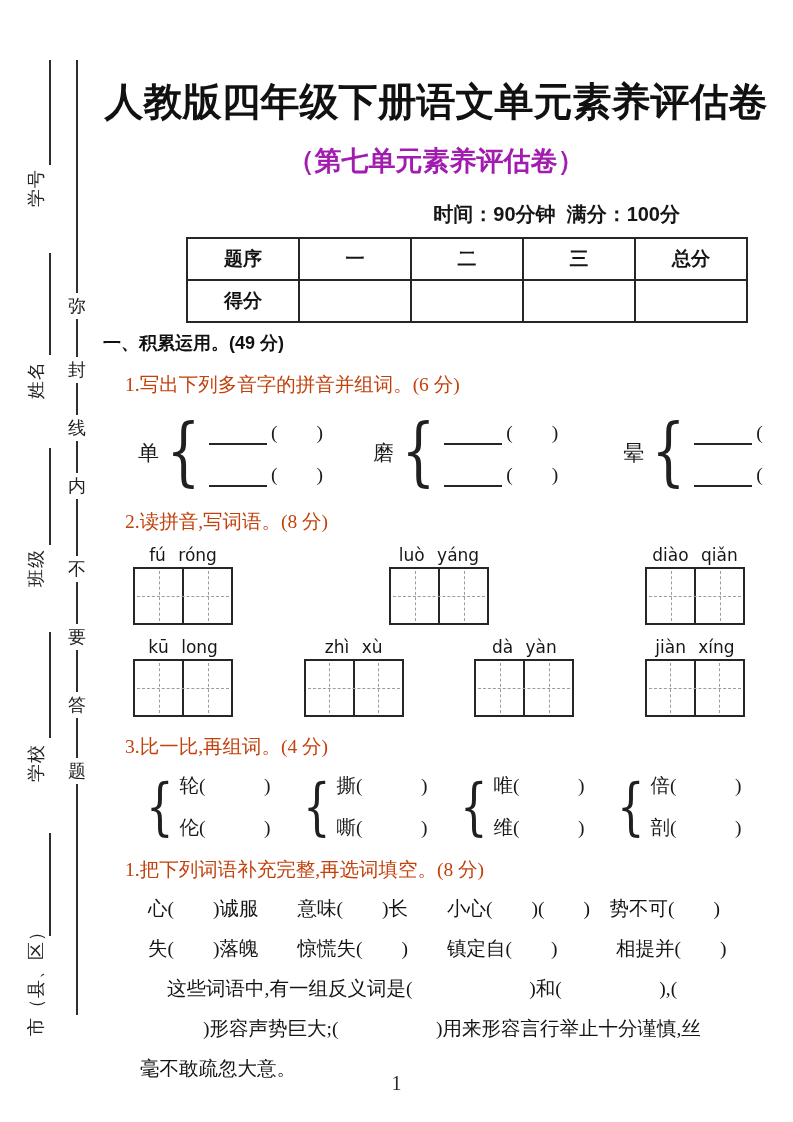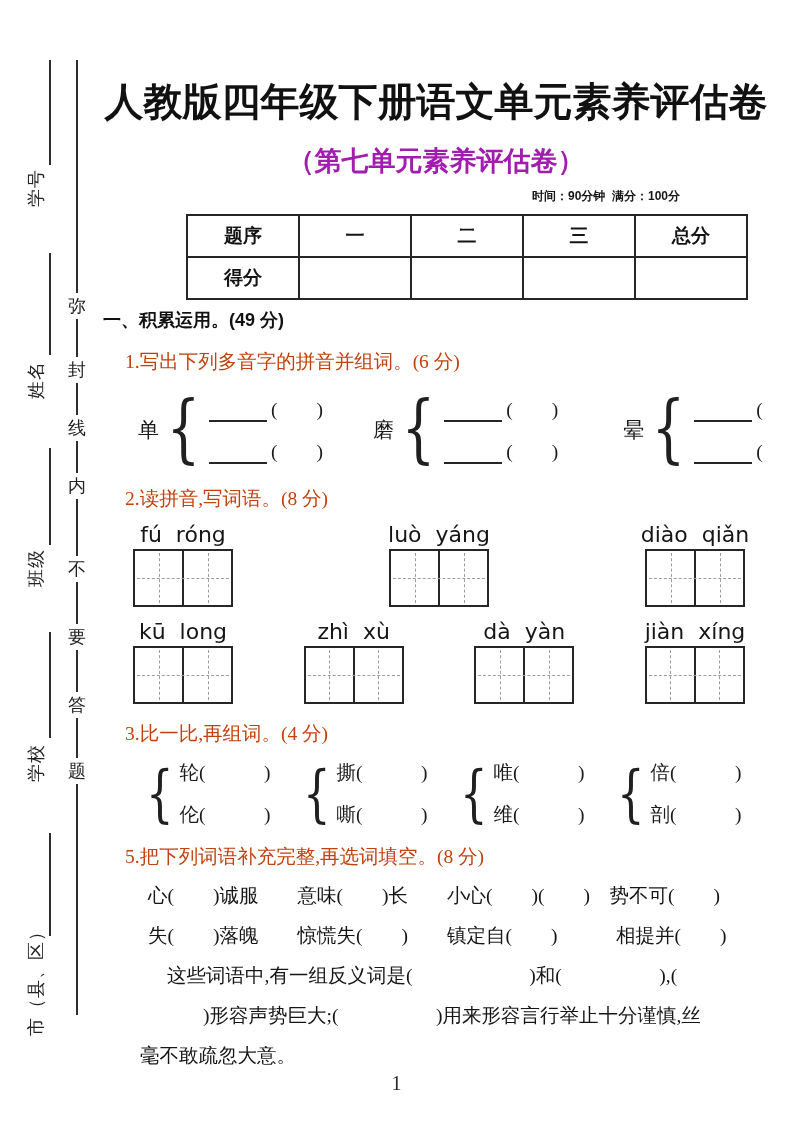--- a/index.html
+++ b/index.html
@@ -33,21 +33,21 @@
   .main{position:absolute;left:100px;top:0;width:672px;}
   .title{
     margin-top:75px;text-align:center;font-size:39px;font-weight:700;
     font-family:"Liberation Sans","DejaVu Sans",sans-serif;white-space:nowrap;color:#111;
   }
   .subtitle{
     margin-top:14px;text-align:center;font-size:27px;font-weight:700;
     font-family:"Liberation Sans","DejaVu Sans",sans-serif;color:#a21caf;
   }
   .meta{
-    margin-top:9px;text-align:right;padding-right:92px;font-size:12px;font-weight:700;
+    margin-top:22px;text-align:right;padding-right:92px;font-size:20px;font-weight:700;
     font-family:"Liberation Sans","DejaVu Sans",sans-serif;white-space:pre;color:#161616;
   }
   table.score-table{
     border-collapse:collapse;margin:9px 0 0 86px;table-layout:fixed;width:562px;
   }
   table.score-table td{
     border:2px solid #262626;height:38px;text-align:center;vertical-align:middle;
     font-size:19px;font-weight:700;font-family:"Liberation Sans","DejaVu Sans",sans-serif;
     color:#141414;
   }
@@ -67,21 +67,21 @@
   }
   .poly .rows{display:flex;flex-direction:column;gap:16px;margin-left:2px;}
   .poly .row{display:flex;align-items:flex-end;height:26px;}
   .blank{width:58px;border-bottom:2px solid #262626;height:22px;display:inline-block;}
   .parens{font-size:19.5px;white-space:pre;margin-left:4px;line-height:24px;}
   
   .grid-row{display:flex;justify-content:space-between;width:612px;margin:10px 0 0 33px;}
   .grid-row.second{margin-top:12px;}
   .grid-group{display:flex;flex-direction:column;align-items:center;width:100px;}
   .pinyin{
-    font-size:22px;white-space:nowrap;margin-bottom:2px;word-spacing:7px;
+    font-size:17px;white-space:nowrap;margin-bottom:2px;word-spacing:7px;
     font-family:"DejaVu Sans",sans-serif;color:#161616;
   }
   .wbox{position:relative;width:100px;height:58px;border:2px solid #262626;display:flex;box-sizing:border-box;}
   .wcell{flex:1;position:relative;}
   .wcell + .wcell{border-left:2px solid #262626;}
   .wcell::before{
     content:"";position:absolute;left:50%;top:2px;bottom:2px;border-left:1px dashed #9c9c9c;
   }
   .wbox::after{
     content:"";position:absolute;left:2px;right:2px;top:50%;border-top:1px dashed #9c9c9c;
@@ -295,21 +295,21 @@
       </div>
       <div class="pair">
         <span class="brace2">{</span>
         <div class="pcol">
           <div>倍(　　　)</div>
           <div>剖(　　　)</div>
         </div>
       </div>
     </div>
 
-    <div class="q-head">5.把下列词语补充完整,再选词填空。(8 分)</div>
+    <div class="q-head">1.把下列词语补充完整,再选词填空。(8 分)</div>
     <div class="q4-line ml48 first-q4">心(　　)诚服　　意味(　　)长　　小心(　　)(　　)　势不可(　　)</div>
     <div class="q4-line ml48">失(　　)落魄　　惊慌失(　　)　　镇定自(　　)　　　相提并(　　)</div>
     <div class="q4-line ml85">这些词语中,有一组反义词是(　　　　　　)和(　　　　　),(</div>
     <div class="q4-line ml103">)形容声势巨大;(　　　　　)用来形容言行举止十分谨慎,丝</div>
     <div class="q4-line ml40">毫不敢疏忽大意。</div>
 
   </div>
 
   <div class="page-number">1</div>
 </div>

